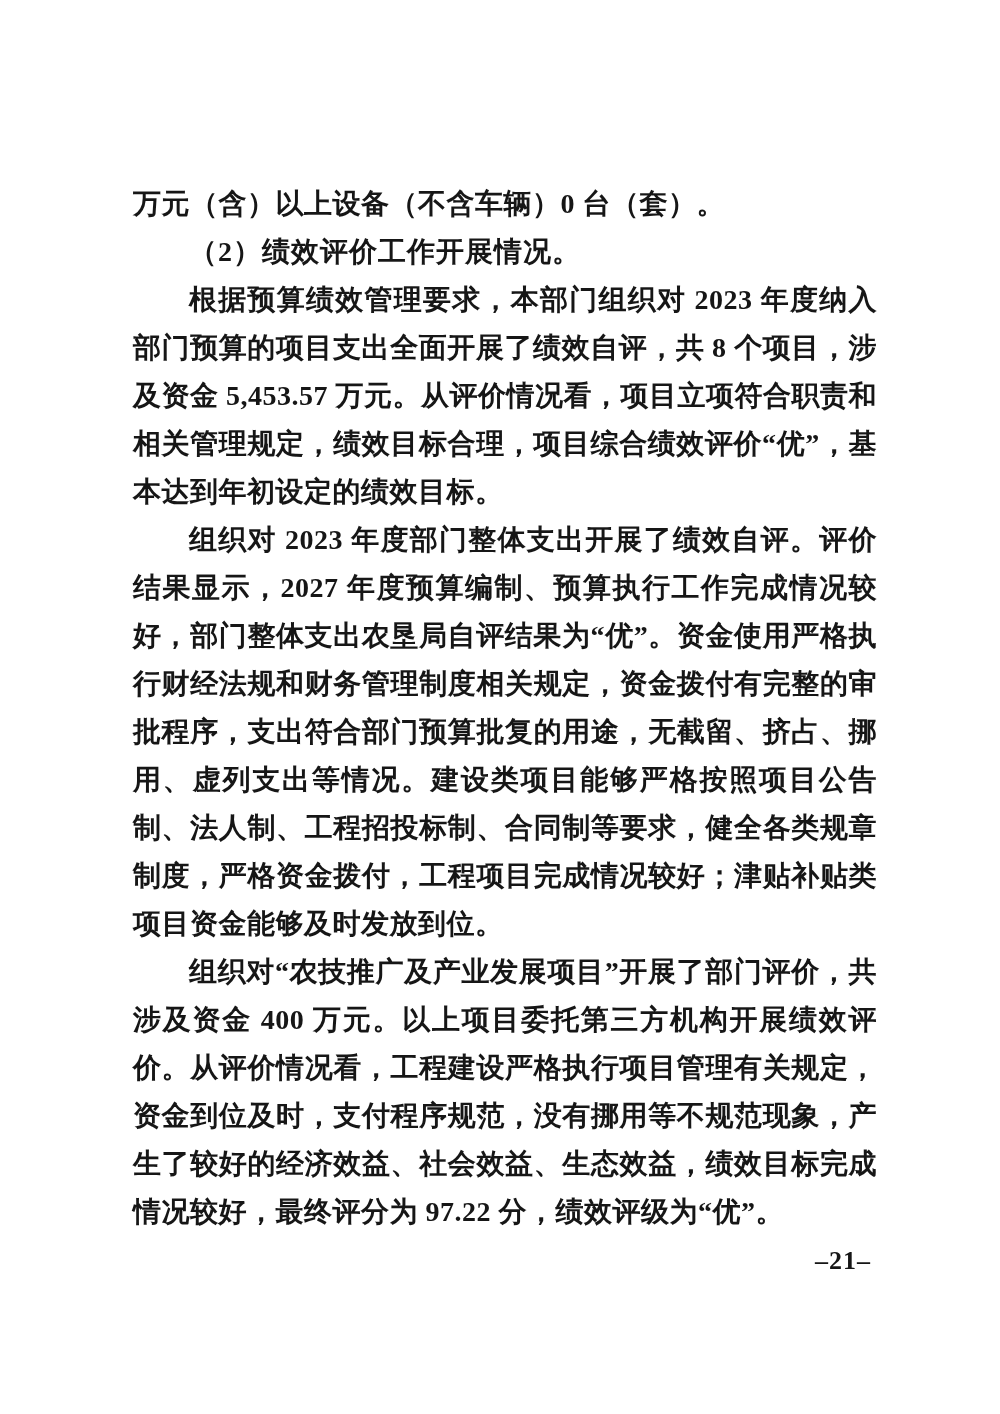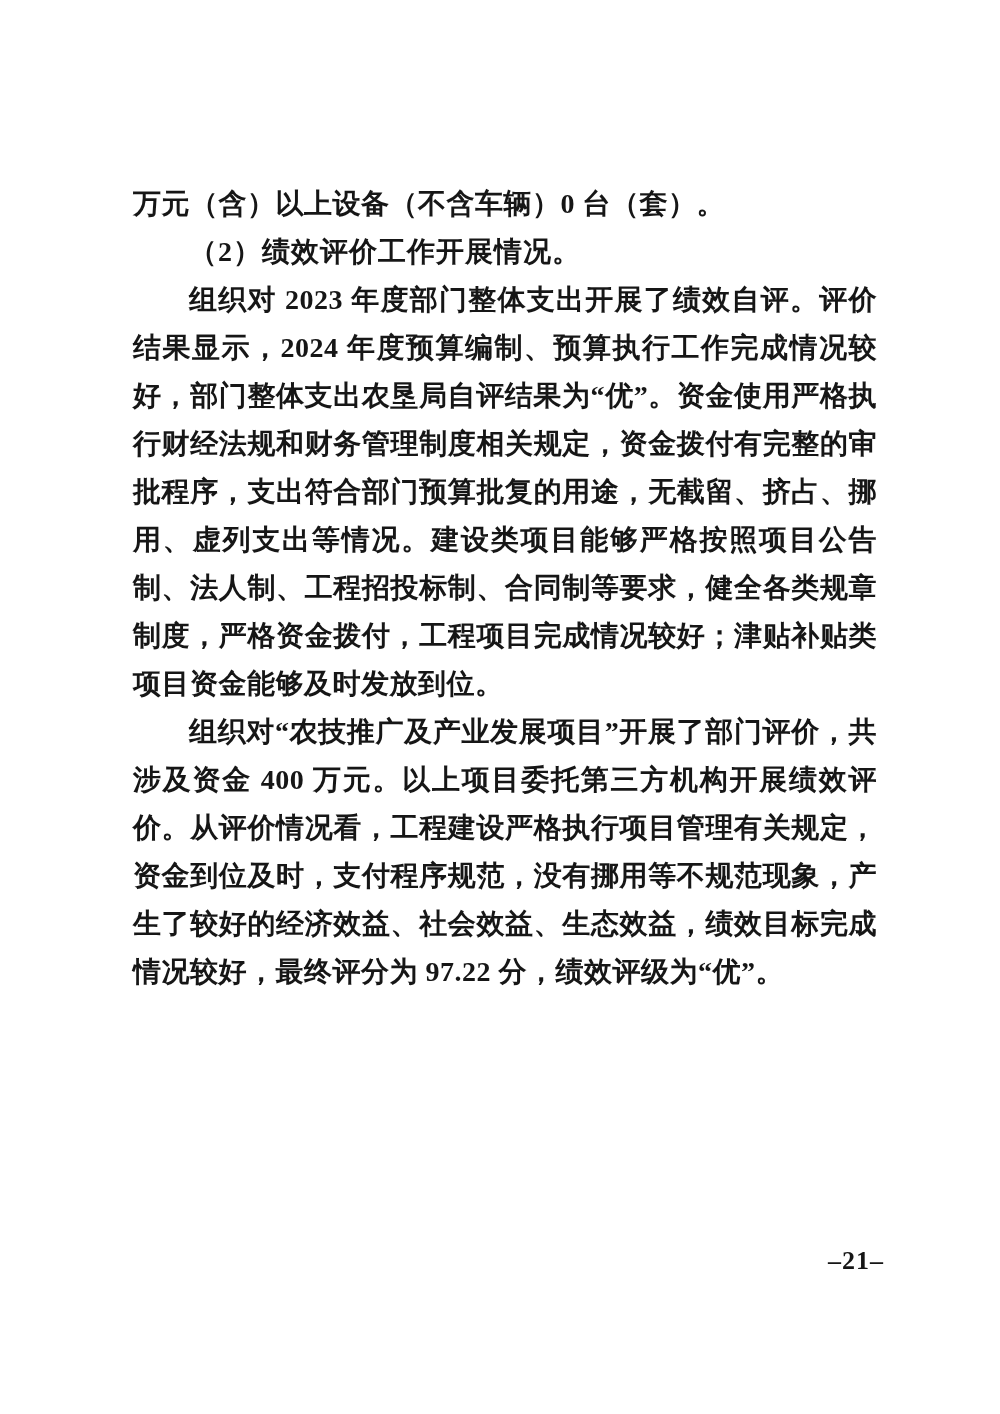--- a/index.html
+++ b/index.html
@@ -39,31 +39,32 @@
     text-indent: 0;
   }
   .para.heading-section,
   .para.heading-sub {
     text-align: left;
     letter-spacing: 1px;
   }
   .page-number {
     position: absolute;
     top: 1246px;
-    right: 116px;
+    right: 129px;
     font-size: 26px;
     letter-spacing: 1px;
     color: #161616;
     font-family: "Liberation Serif", "DejaVu Serif", serif;
   }
 </style>
 </head>
 <body>
 
 <div class="page" style="background: rgb(255, 255, 255); color: rgb(22, 22, 22);">
   <div class="text-block">
       <p class="para continuation">万元（含）以上设备（不含车辆）0 台（套）。</p>
       <p class="para heading-sub">（2）绩效评价工作开展情况。</p>
-      <p class="para body">组织对 2023 年度部门整体支出开展了绩效自评。评价结果显示，2024 年度预算编制、预算执行工作完成情况较好，部门整体支出农垦局自评结果为“优”。资金使用严格执行财经法规和财务管理制度相关规定，资金拨付有完整的审批程序，支出符合部门预算批复的用途，无截留、挤占、挪用、虚列支出等情况。建设类项目能够严格按照项目公告制、法人制、工程招投标制、合同制等要求，健全各类规章制度，严格资金拨付，工程项目完成情况较好；津贴补贴类项目资金能够及时发放到位。</p>
+      <p class="para body">根据预算绩效管理要求，本部门组织对 2023 年度纳入部门预算的项目支出全面开展了绩效自评，共 8 个项目，涉及资金 5,453.57 万元。从评价情况看，项目立项符合职责和相关管理规定，绩效目标合理，项目综合绩效评价“优”，基本达到年初设定的绩效目标。</p>
+      <p class="para body">组织对 2023 年度部门整体支出开展了绩效自评。评价结果显示，2027 年度预算编制、预算执行工作完成情况较好，部门整体支出农垦局自评结果为“优”。资金使用严格执行财经法规和财务管理制度相关规定，资金拨付有完整的审批程序，支出符合部门预算批复的用途，无截留、挤占、挪用、虚列支出等情况。建设类项目能够严格按照项目公告制、法人制、工程招投标制、合同制等要求，健全各类规章制度，严格资金拨付，工程项目完成情况较好；津贴补贴类项目资金能够及时发放到位。</p>
       <p class="para body">组织对“农技推广及产业发展项目”开展了部门评价，共涉及资金 400 万元。以上项目委托第三方机构开展绩效评价。从评价情况看，工程建设严格执行项目管理有关规定，资金到位及时，支付程序规范，没有挪用等不规范现象，产生了较好的经济效益、社会效益、生态效益，绩效目标完成情况较好，最终评分为 97.22 分，绩效评级为“优”。</p>
     </div>
   <div class="page-number">–21–</div>
 </div>
 
 </body></html>

